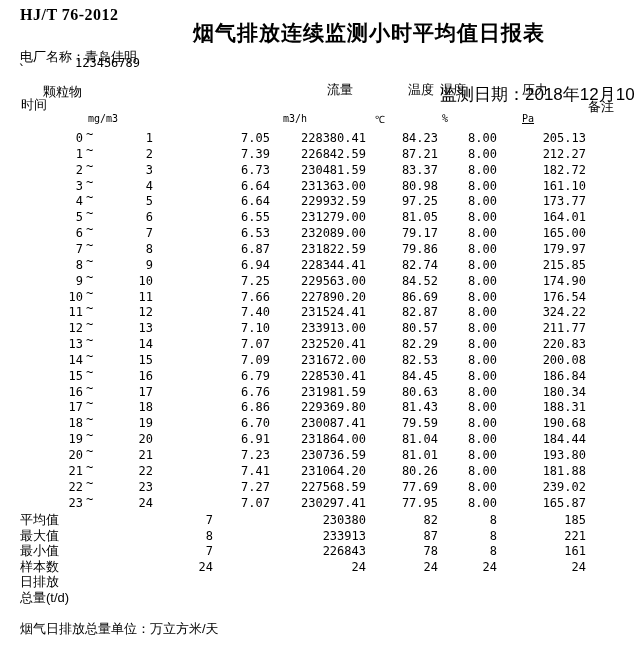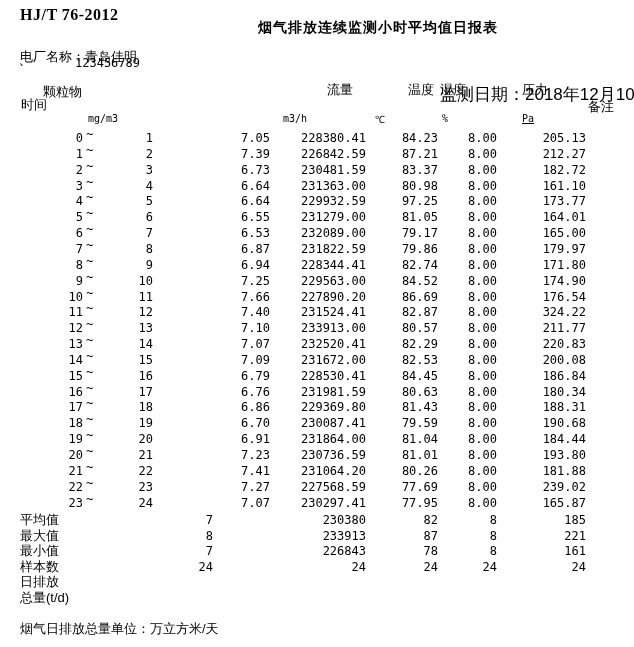--- a/index.html
+++ b/index.html
@@ -4,22 +4,22 @@
 <style>
   html,body{margin:0;padding:0;}
   body{
     width:634px;height:647px;background:#ffffff;position:relative;
     font-family:"Liberation Sans","DejaVu Sans",sans-serif;color:#000;
     overflow:hidden;
   }
   .abs{position:absolute;white-space:nowrap;}
   .std{left:20px;top:6px;font-family:"Liberation Serif","DejaVu Serif",serif;
        font-weight:bold;font-size:16px;letter-spacing:0.5px;}
-  .title{left:378px;top:19px;transform:translateX(-50%);
-         font-weight:bold;font-size:14px;letter-spacing:1px;}
+  .title{left:369px;top:19px;transform:translateX(-50%);
+         font-weight:bold;font-size:21px;letter-spacing:1px;}
   .plant{left:20px;top:48px;font-size:13px;}
   .mark{left:18px;top:62px;font-size:13px;font-family:"DejaVu Sans Mono",monospace;}
   .code{left:75px;top:56px;font-size:12px;font-family:"DejaVu Sans Mono",monospace;}
   .date{left:440px;top:69px;font-size:17px;margin-top:14px;}
   .hd{font-size:13px;}
   .hd-pm{left:43px;top:83px;}
   .hd-time{left:21px;top:96px;}
   .hd-flow{left:327px;top:81px;}
   .hd-temp{left:408px;top:81px;}
   .hd-hum{left:440px;top:81px;}
@@ -153,21 +153,21 @@
       <span class="c press">179.97</span>
     </div>
     <div class="hrow" style="top: 257.8px;">
       <span class="c h1">8</span>
       <span class="c tilde">~</span>
       <span class="c h2">9</span>
       <span class="c pm">6.94</span>
       <span class="c flow">228344.41</span>
       <span class="c temp">82.74</span>
       <span class="c hum">8.00</span>
-      <span class="c press">171.80</span>
+      <span class="c press">215.85</span>
     </div>
     <div class="hrow" style="top: 273.65px;">
       <span class="c h1">9</span>
       <span class="c tilde">~</span>
       <span class="c h2">10</span>
       <span class="c pm">7.25</span>
       <span class="c flow">229563.00</span>
       <span class="c temp">84.52</span>
       <span class="c hum">8.00</span>
       <span class="c press">174.90</span>

